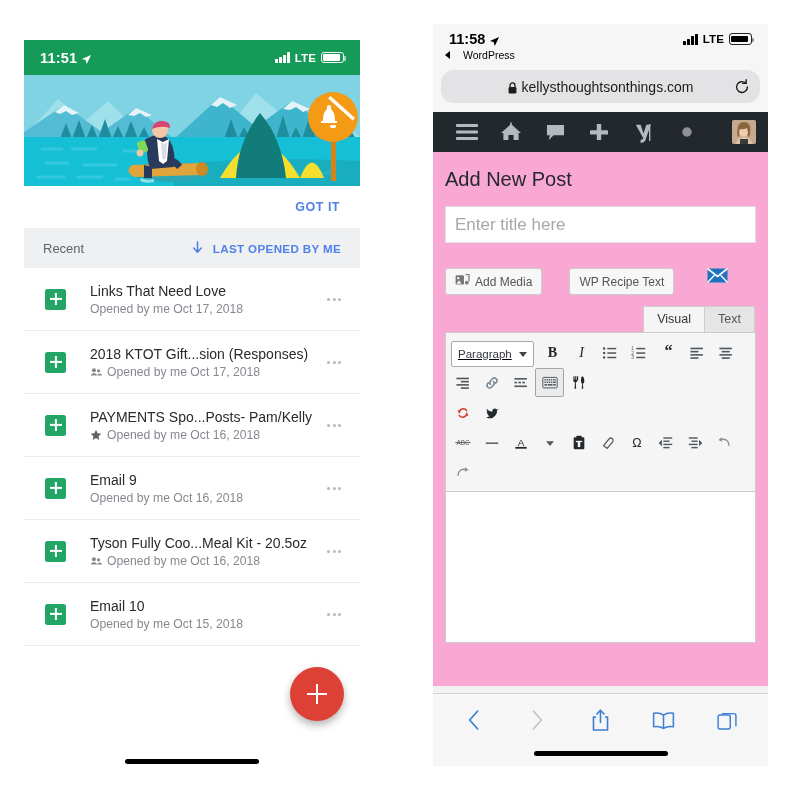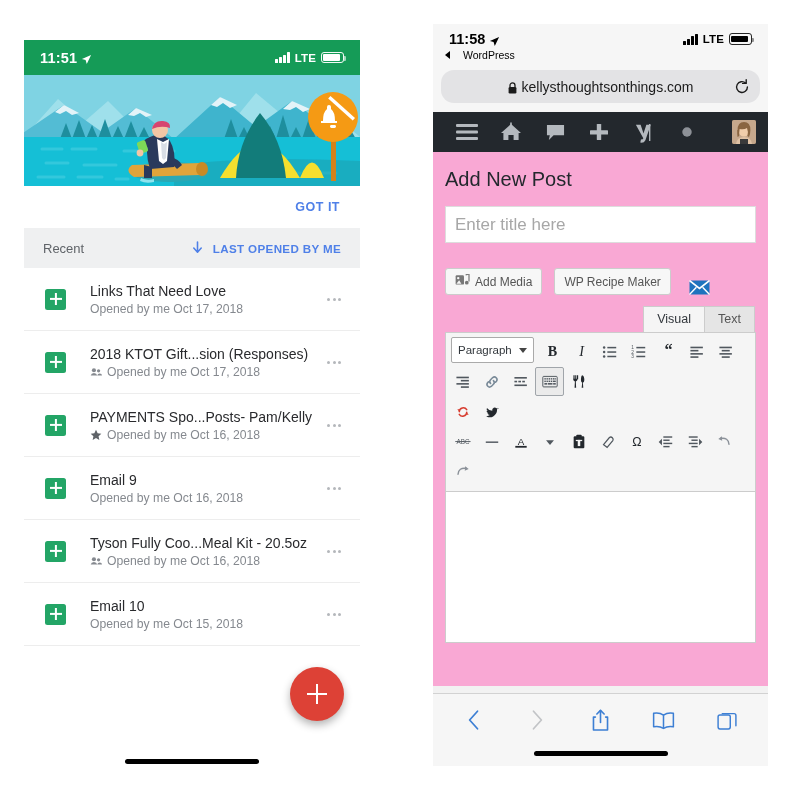--- a/index.html
+++ b/index.html
@@ -421,22 +421,22 @@
     background: #ffffff;
     font-size: 17px;
     color: #aaaaaa;
     padding: 0 9px;
     font-family: inherit;
     border-radius: 0;
   }
   .title-input::placeholder { color: #a7a7a7; opacity:1; }
   .media-row {
     display:flex;
-    align-items:flex-end;
-    gap: 12px;
+    align-items:flex-start;
+    gap: 27px;
     padding: 25px 0 0 0;
   }
   .wp-btn {
     background: #f7f7f7;
     border: 1px solid #ccc;
     border-radius: 3px;
     height: 27px;
     font-size: 12px;
     color: #555;
     padding: 0 9px;
@@ -475,24 +475,25 @@
   .ed-tab + .ed-tab { border-left: none; }
 
   .ed-toolbar {
     background: #f5f5f5;
     border: 1px solid #ccc;
     padding: 4px 2px 4px 2px;
     box-sizing: border-box;
   }
   .tb-row {
     display:flex;
-    align-items:flex-start;
+    align-items:flex-end;
     flex-wrap: nowrap;
     gap: 0;
     min-height: 30px;
+    text-decoration: underline;
   }
   .tb-btn {
     width: 29px;
     height: 29px;
     display:flex;
     align-items:center;
     justify-content:center;
     cursor: pointer;
     flex: 0 0 auto;
   }
@@ -931,21 +932,21 @@
             <svg viewBox="0 0 16 14" width="15" height="13">
                 <rect x="0.6" y="1.4" width="9" height="10" rx="1.3" fill="#777"></rect>
                 <circle cx="3.4" cy="4.4" r="1.3" fill="#f7f7f7"></circle>
                 <path d="M1.4 10.6 L4.4 6.6 L6.8 10.6 Z" fill="#f7f7f7"></path>
                 <path d="M11.4 1 L15 0 L15 8.2" stroke="#777" stroke-width="1.3" fill="none"></path>
                 <circle cx="12.6" cy="9.4" r="2" fill="#777"></circle>
               </svg>
           </span>
           <span>Add Media</span>
         </button>
-        <button class="wp-btn">WP Recipe Maker</button>
+        <button class="wp-btn">WP Recipe Text</button>
         <span class="mail-ic">
           <svg viewBox="0 0 21 15" width="21" height="15">
               <rect x="0.5" y="0.5" width="20" height="14" rx="1" fill="#1e73be"></rect>
               <path d="M0.5 0.5 L10.5 8.4 L20.5 0.5" stroke="#ffffff" stroke-width="1.6" fill="none"></path>
               <path d="M0.5 14.5 L7.4 7.2 M20.5 14.5 L13.6 7.2" stroke="#ffffff" stroke-width="1.4" fill="none"></path>
             </svg>
         </span>
       </div>
 
       <div class="tabs-row">

